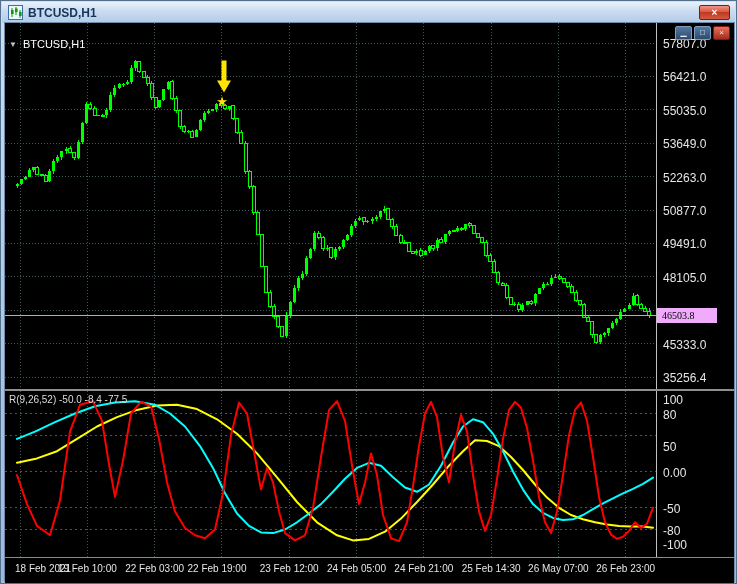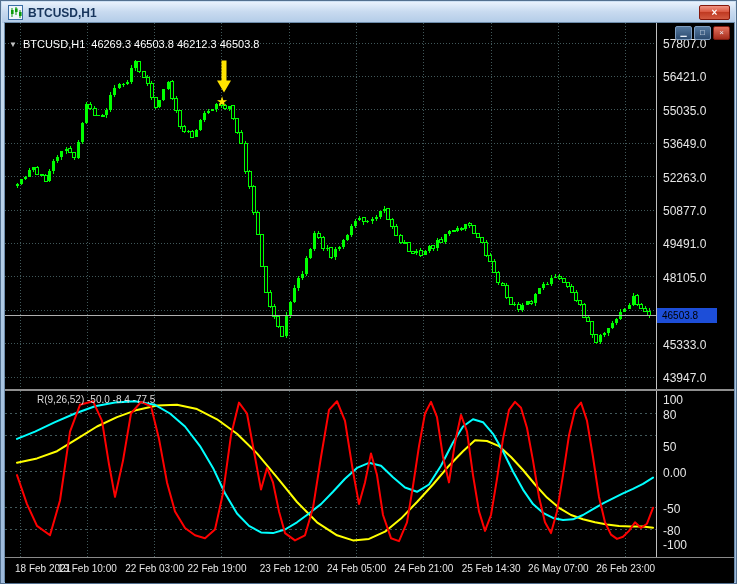--- a/index.html
+++ b/index.html
@@ -32,26 +32,26 @@
   .ohlc .dd{font-size:8px;color:#c0c0c0;}
   .mdi{position:absolute;top:3px;right:4px;display:flex;gap:2px;z-index:6;}
   .mdi-btn{
     width:17px;height:14px;border-radius:2px;
     background:linear-gradient(180deg,#56799f,#2c4a6e);
     border:1px solid #7e9dc0;color:#eaf1fa;
     font-size:8px;line-height:11px;text-align:center;
   }
   .mdi-close{background:linear-gradient(180deg,#e4715e,#a52c1c);border-color:#7e1a10;}
   .splitter{position:absolute;left:0;top:366px;width:729px;height:2px;background:#8f8f8f;z-index:3;}
-  .ind-label{position:absolute;left:4px;top:371px;font-size:10px;color:#dcdcdc;z-index:4;white-space:nowrap;margin-left:28px;}
+  .ind-label{position:absolute;left:4px;top:371px;font-size:10px;color:#dcdcdc;z-index:4;white-space:nowrap;}
   .axis{position:absolute;left:651px;top:0;width:78px;height:534px;background:#000;border-left:1px solid #c0c0c0;z-index:2;}
   .plabel{position:absolute;left:6px;font-size:12px;color:#e6e6e6;white-space:nowrap;}
   .tag{
-    position:absolute;left:0;width:60px;height:15px;background:#1d4ed8;color:#000;
-    font-size:10px;line-height:15px;padding-left:5px;z-index:5;
+    position:absolute;left:0;width:60px;height:15px;background:#f0abfc;color:#000;
+    font-size:10px;line-height:15px;padding-left:5px;z-index:5;font-family:Liberation Serif, serif;
   }
   .taxis{position:absolute;left:0;top:534px;width:729px;height:30px;background:#000;border-top:1px solid #8a8a8a;z-index:2;}
   .tlabel{position:absolute;top:5px;font-size:10px;color:#e6e6e6;white-space:nowrap;}
 </style>
 </head>
 <body>
 
 <div class="window">
   <div class="titlebar">
     <svg class="app-icon" viewBox="0 0 15 15">
@@ -407,21 +407,20 @@
           <rect x="642.9" y="288.0" width="3" height="4.4" fill="#000" stroke="#00FF00" stroke-width="1"></rect>
         </g>
         <line x1="0" y1="292.4" x2="651" y2="292.4" stroke="#b0b0b0" stroke-width="1" shape-rendering="crispEdges"></line>
         <path d="M 216.5 37.6 L 221.5 37.6 L 221.5 57.6 L 226 57.6 L 219 69.6 L 212 57.6 L 216.5 57.6 Z" fill="#ffe400"></path>
         <text x="217" y="83.2" fill="#ffe400" font-size="13" text-anchor="middle">★</text>
       </svg>
 
     <div class="ohlc">
       <span class="dd">▼</span>
       <span>BTCUSD,H1</span>
-      <span>46269.3 46503.8 46212.3 46503.8</span>
     </div>
 
     <div class="mdi">
       <div class="mdi-btn">▁</div>
       <div class="mdi-btn">□</div>
       <div class="mdi-btn mdi-close">×</div>
     </div>
 
     <div class="splitter"></div>
 
@@ -453,21 +452,21 @@
       <div class="tag" id="price-tag" style="top: 285.4px;">46503.8</div>
     <div class="plabel" style="top:14.0px">57807.0</div>
         <div class="plabel" style="top:47.4px">56421.0</div>
         <div class="plabel" style="top:80.8px">55035.0</div>
         <div class="plabel" style="top:114.2px">53649.0</div>
         <div class="plabel" style="top:147.6px">52263.0</div>
         <div class="plabel" style="top:181.0px">50877.0</div>
         <div class="plabel" style="top:214.4px">49491.0</div>
         <div class="plabel" style="top:247.8px">48105.0</div>
         <div class="plabel" style="top:314.6px">45333.0</div>
-        <div class="plabel" style="top:348.0px">43947.0</div>
+        <div class="plabel" style="top:348.0px">35256.4</div>
         <div class="plabel" style="top:370.0px">100</div>
         <div class="plabel" style="top:384.5px">80</div>
         <div class="plabel" style="top:417px">50</div>
         <div class="plabel" style="top:442.5px">0.00</div>
         <div class="plabel" style="top:478.8px">-50</div>
         <div class="plabel" style="top:500.5px">-80</div>
         <div class="plabel" style="top:515.0px">-100</div>
       </div>
 
     <div class="taxis" id="time-axis">

